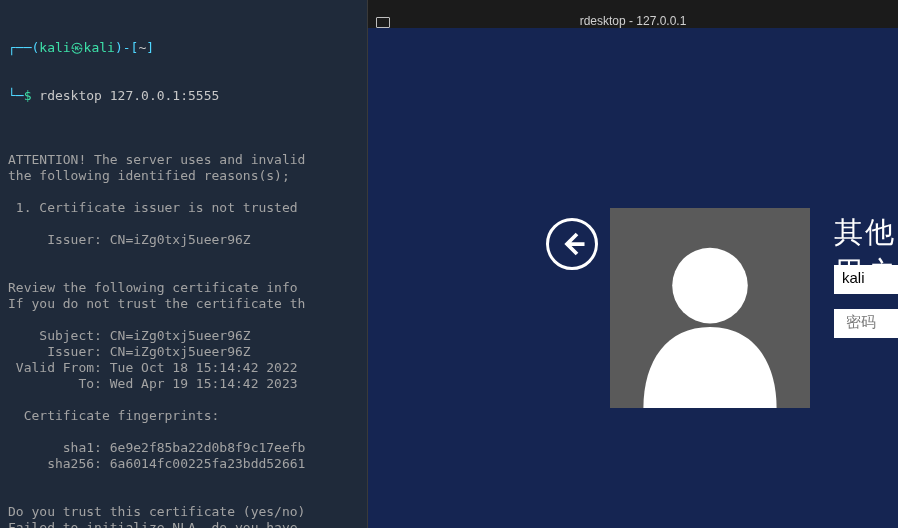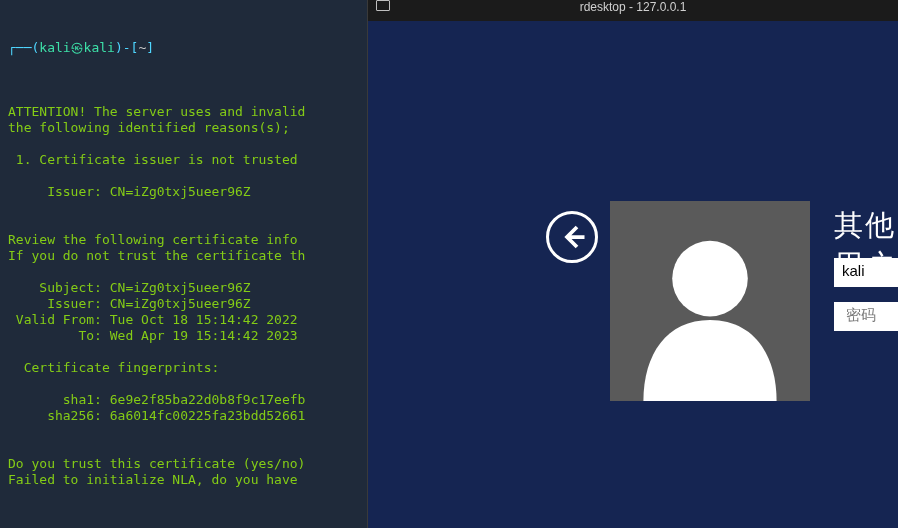--- a/index.html
+++ b/index.html
@@ -6,24 +6,24 @@
   html,body { width:898px; height:528px; font-family: monospace; overflow:hidden; background:#1a2332;}
   .wrap { display:flex; width:898px; height:528px;}
   
   .term { width:367px; height:528px; background:#1f2a3a; color:#c8c8c8; font-size:13px; line-height:16px; padding:8px 6px 8px 8px; white-space:pre; overflow:hidden; position:relative;}
   .term .line { white-space:pre; }
   .prompt-paren { color:#4fd6ff;}
   .prompt-user { color:#3de0a8;}
   .prompt-tilde{ color:#c8c8c8;}
   .prompt-dollar{ color:#3de0a8;}
   .cmd { color:#c8c8c8;}
-  .txt { color:#84cc16;}
+  .txt { color:#a3a3a3;}
   
   .right { flex:1; display:flex; flex-direction:column; background:#0f1a3a; border-left:1px solid #3a3a3a;}
-  .titlebar { height:21px; background:#1b1b1b; color:#d0d0d0; display:flex; align-items:flex-start; font-family: sans-serif; font-size:12px; position:relative;}
+  .titlebar { height:28px; background:#1b1b1b; color:#d0d0d0; display:flex; align-items:flex-end; font-family: sans-serif; font-size:12px; position:relative;}
   .titlebar .appicon { width:14px; height:11px; margin:0 8px; border:1px solid #bfbfbf; border-radius:1px; }
   .titlebar .title { position:absolute; left:50%; transform:translateX(-50%);}
   .desktop { flex:1; background:#152552; position:relative; font-family: "Segoe UI", sans-serif;}
   .back-btn { position:absolute; left:178px; top:190px; width:52px; height:52px; border:3px solid #fff; border-radius:50%; display:flex; align-items:center; justify-content:center; cursor:pointer;}
   .back-btn svg { width:30px; height:30px;}
   .avatar-tile { position:absolute; left:242px; top:180px; width:200px; height:200px; background:#5a5a5a; display:flex; align-items:flex-end; justify-content:center; overflow:hidden;}
   .avatar-tile svg { width:180px; height:180px;}
   .label-other { position:absolute; left:466px; top:185px; color:#fff; font-size:29px; letter-spacing:2px; font-weight:400;}
   .field { position:absolute; left:466px; width:140px; height:29px; background:#fff; color:#333; font-size:15px; padding:4px 8px; border:none; font-family:"Segoe UI",sans-serif;}
   .field.user { top:237px;}
@@ -32,20 +32,21 @@
   .field input { border:none; outline:none; width:100%; font-size:15px; font-family:inherit; background:transparent;}
   .pwd-text { color:#7a7a7a;}
 </style>
 </head>
 <body>
 
 <div class="wrap">
 
   <div class="term">
     <div class="line"><span class="prompt-paren">┌──(</span><span class="prompt-user">kali㉿kali</span><span class="prompt-paren">)-[</span><span class="prompt-tilde">~</span><span class="prompt-paren">]</span></div>
+    <div class="line"><span class="prompt-paren">└─</span><span class="prompt-dollar">$</span> <span class="cmd">rdesktop 127.0.0.1:5555</span></div>
     <div id="term-body"><div class="line txt">&nbsp;</div><div class="line txt">ATTENTION! The server uses and invalid</div><div class="line txt">the following identified reasons(s);</div><div class="line txt">&nbsp;</div><div class="line txt"> 1. Certificate issuer is not trusted</div><div class="line txt">&nbsp;</div><div class="line txt">     Issuer: CN=iZg0txj5ueer96Z</div><div class="line txt">&nbsp;</div><div class="line txt">&nbsp;</div><div class="line txt">Review the following certificate info</div><div class="line txt">If you do not trust the certificate th</div><div class="line txt">&nbsp;</div><div class="line txt">    Subject: CN=iZg0txj5ueer96Z</div><div class="line txt">     Issuer: CN=iZg0txj5ueer96Z</div><div class="line txt"> Valid From: Tue Oct 18 15:14:42 2022</div><div class="line txt">         To: Wed Apr 19 15:14:42 2023</div><div class="line txt">&nbsp;</div><div class="line txt">  Certificate fingerprints:</div><div class="line txt">&nbsp;</div><div class="line txt">       sha1: 6e9e2f85ba22d0b8f9c17eefb</div><div class="line txt">     sha256: 6a6014fc00225fa23bdd52661</div><div class="line txt">&nbsp;</div><div class="line txt">&nbsp;</div><div class="line txt">Do you trust this certificate (yes/no)</div><div class="line txt">Failed to initialize NLA, do you have</div></div>
   </div>
 
   <div class="right">
     <div class="titlebar">
       <div class="appicon"></div>
       <div class="title">rdesktop - 127.0.0.1</div>
     </div>
     <div class="desktop">
 

